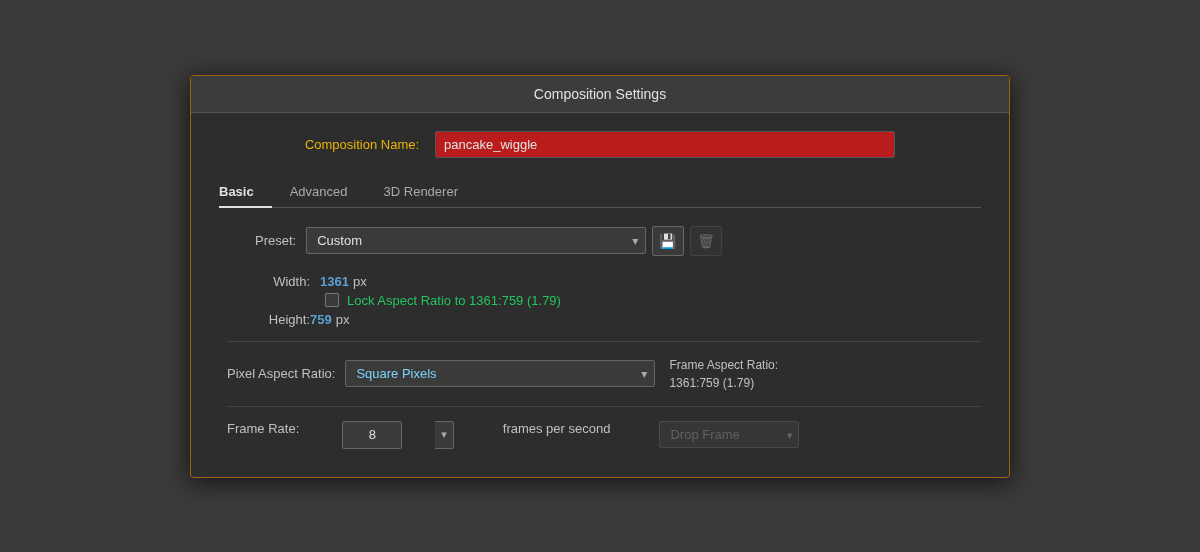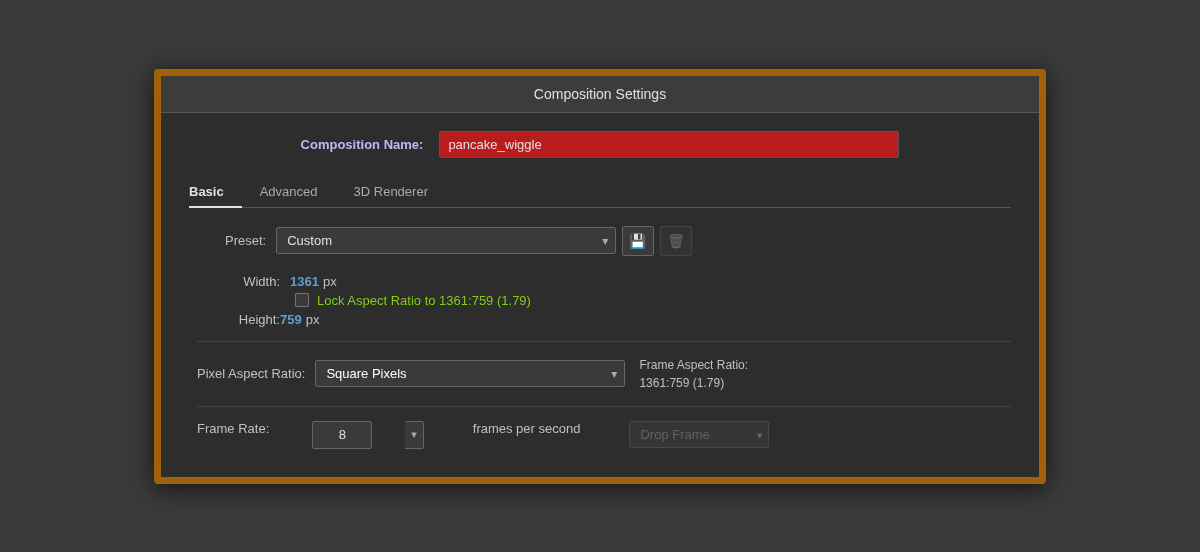--- a/index.html
+++ b/index.html
@@ -8,23 +8,23 @@
       font-family: 'Segoe UI', Arial, sans-serif;
       font-size: 13px;
       color: #ccc;
       display: flex;
       align-items: center;
       justify-content: center;
       min-height: 100vh;
     }
     .dialog {
       background: #2d2d2d;
-      border: 7px solid #a16207;
+      border: 1px solid #a16207;
       border-radius: 4px;
-      width: 892px;
+      width: 820px;
       box-shadow: 0 4px 24px rgba(0,0,0,0.7);
     }
     .dialog-title-bar {
       background: #3c3c3c;
       border-bottom: 1px solid #555;
       padding: 10px 0;
       text-align: center;
       border-radius: 4px 4px 0 0;
     }
     .dialog-title-bar span {
@@ -35,25 +35,24 @@
     .dialog-body {
       padding: 18px 28px 28px 28px;
     }
     .comp-name-row {
       display: flex;
       align-items: center;
       margin-bottom: 18px;
       justify-content: center;
     }
     .comp-name-row label {
-      color: #c4b5fd;
+      color: #eab308;
       font-size: 13px;
       margin-right: 16px;
       white-space: nowrap;
-      font-weight: bold;
     }
     .comp-name-input {
       background: #b91c1c;
       border: 1px solid #555;
       color: #e0e0e0;
       font-size: 13px;
       padding: 5px 8px;
       width: 460px;
       outline: none;
       border-radius: 2px;
@@ -200,21 +199,21 @@
     }
     .lock-checkbox:checked::after {
       content: '✓';
       position: absolute;
       color: #5aa0d0;
       font-size: 10px;
       top: -1px;
       left: 1px;
     }
     .lock-label {
-      color: #84cc16;
+      color: #22c55e;
       font-size: 13px;
     }
     .height-row {
       display: flex;
       align-items: center;
     }
     .height-label {
       color: #c0c0c0;
       font-size: 13px;
       width: 55px;
@@ -228,21 +227,21 @@
     }
     .par-label {
       color: #c0c0c0;
       font-size: 13px;
       margin-right: 10px;
       white-space: nowrap;
     }
     .par-select {
       background: #3a3a3a;
       border: 1px solid #666;
-      color: #ffffff;
+      color: #7dd3fc;
       font-size: 13px;
       padding: 5px 30px 5px 10px;
       width: 310px;
       outline: none;
       border-radius: 2px;
       appearance: none;
       -webkit-appearance: none;
       cursor: pointer;
     }
     .frame-aspect-info {

